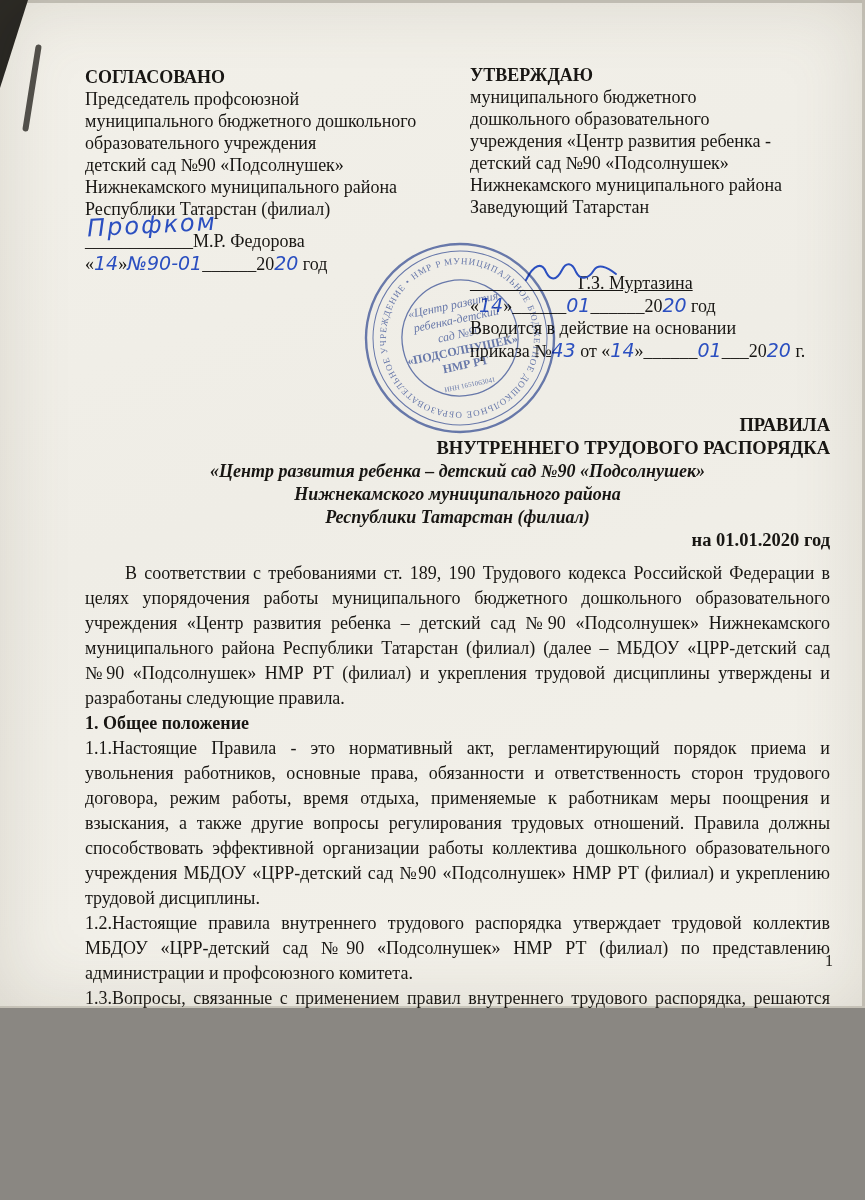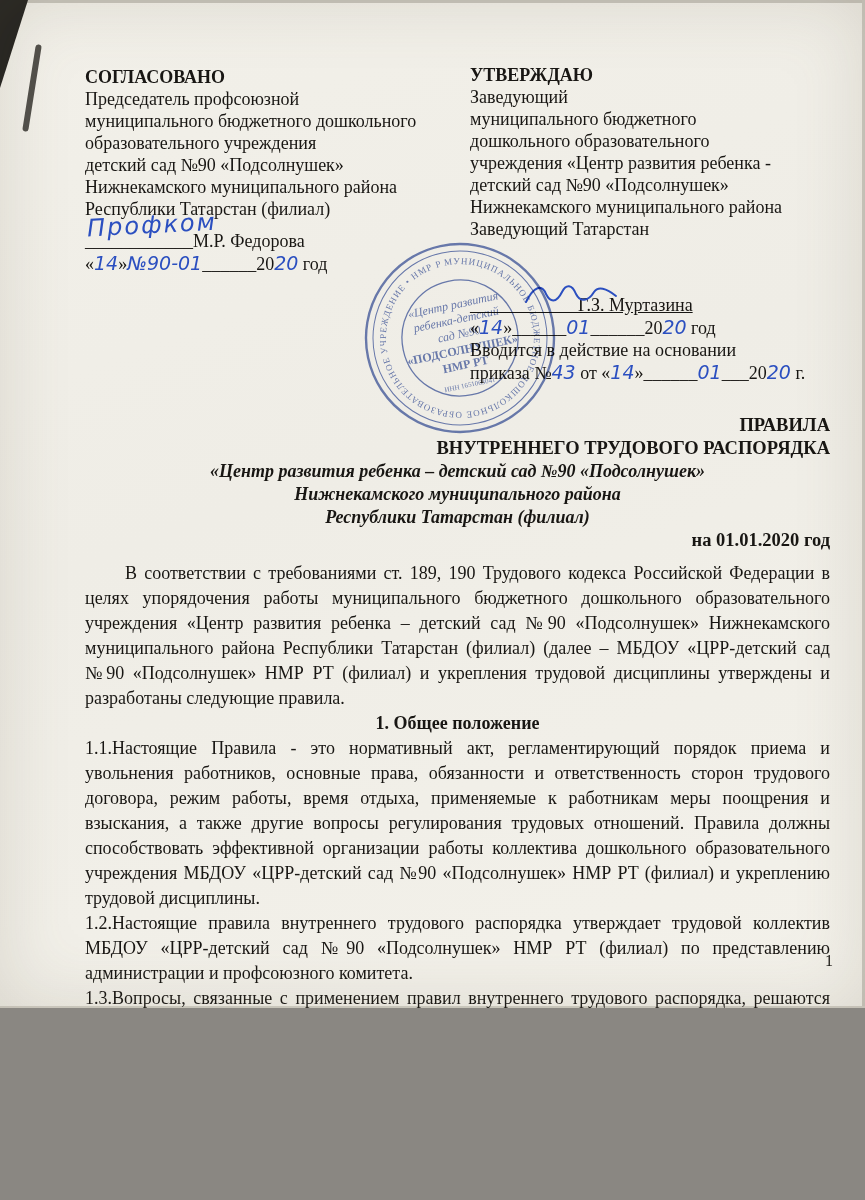--- a/index.html
+++ b/index.html
@@ -38,21 +38,21 @@
   .stamp{ position:absolute; left:360px; top:238px; width:200px; height:200px;
     transform:rotate(-12deg); opacity:.75; mix-blend-mode:multiply; }
   .stamp text{ font-family:"Liberation Serif", serif; }
 
   
   .content{ position:absolute; left:85px; top:414px; width:745px; }
   .t-main{ font-weight:bold; text-align:right; font-size:18.5px; line-height:23px; }
   .t-italic{ font-weight:bold; font-style:italic; text-align:center; font-size:18px; line-height:23px; }
   .body-text p{ font-size:18px; line-height:25px; text-align:justify; }
   .intro{ text-indent:40px; margin-top:9px; }
-  .sec-heading{ font-weight:bold; text-align:center; font-size:18px; line-height:25px; }
+  .sec-heading{ font-weight:bold; font-size:18px; line-height:25px; }
   .pagenum{ position:absolute; right:32px; bottom:38px; font-size:16px; }
 </style>
 </head>
 <body>
 
 <div class="page">
 
   <div class="top-strip"></div>
   <div class="right-edge"></div>
   <div class="bottom-edge"></div>
@@ -66,21 +66,20 @@
     <div>образовательного учреждения</div>
     <div>детский сад №90 «Подсолнушек»</div>
     <div>Нижнекамского муниципального района</div>
     <div>Республики Татарстан (филиал)</div>
     <div class="sig-row"><span class="ink profkom">Профком</span><span>____________</span><span>М.Р. Федорова</span></div>
     <div class="date-row"><span>«</span><span class="ink">14</span><span>»</span><span class="ink">№90-01</span><span>______</span><span>20</span><span class="ink">20</span><span> год</span></div>
   </div>
 
   <div class="col-right">
     <div class="appr-title">УТВЕРЖДАЮ</div>
-    <div>Заведующий</div>
     <div>муниципального бюджетного</div>
     <div>дошкольного образовательного</div>
     <div>учреждения «Центр развития ребенка -</div>
     <div>детский сад №90 «Подсолнушек»</div>
     <div>Нижнекамского муниципального района</div>
     <div>Заведующий Татарстан</div>
     <div class="sig-row"><svg class="scribble" width="100" height="28" viewBox="0 0 100 28">
           <path d="M4,20 C12,4 20,2 24,12 C28,20 34,22 40,10 C44,2 50,2 54,12 C58,20 66,20 72,10 C76,4 84,6 94,14" stroke="#2b4fc0" stroke-width="2" fill="none" stroke-linecap="round"></path>
         </svg><span>____________</span><span>Г.З. Муртазина</span></div>
     <div class="date-row"><span>«</span><span class="ink">14</span><span>»</span><span>______</span><span class="ink">01</span><span>______</span><span>20</span><span class="ink">20</span><span> год</span></div>

